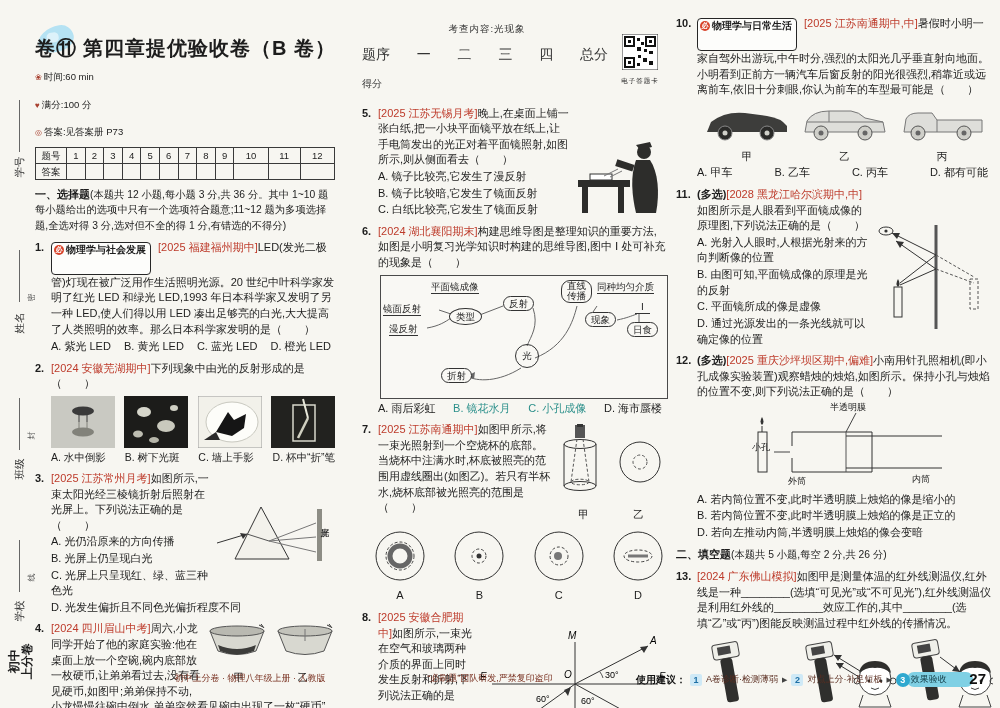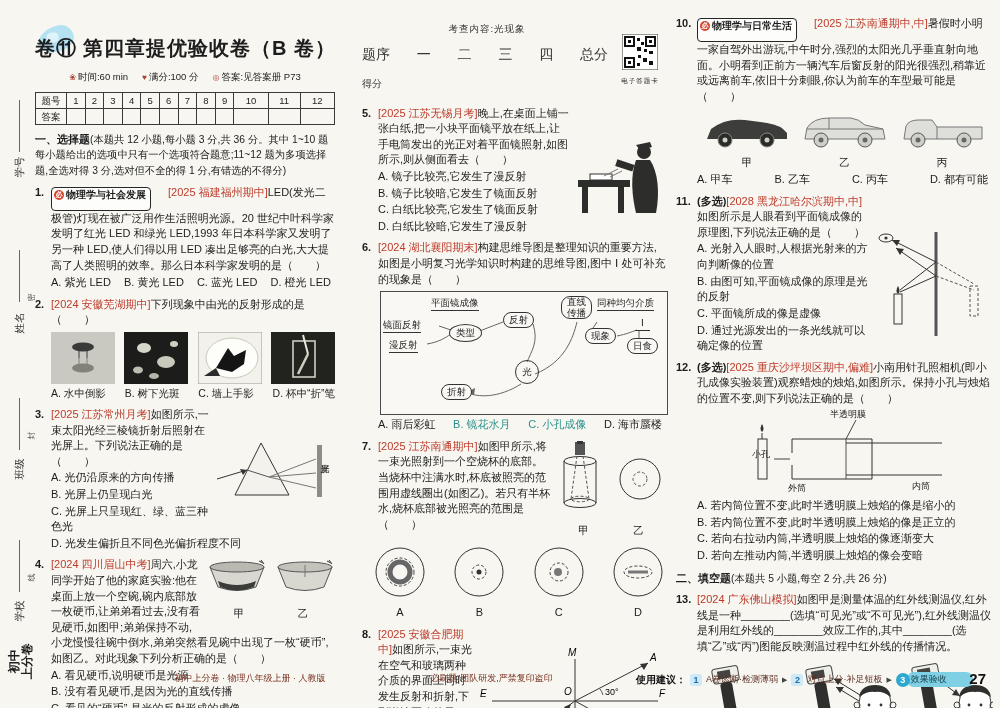--- a/index.html
+++ b/index.html
@@ -5,36 +5,36 @@
   html,body{margin:0;padding:0;background:#d9d7d0;}
   .page{position:relative;width:1000px;height:708px;background:#f7f6f1;overflow:hidden;
         font-family:"Liberation Sans","DejaVu Sans",sans-serif;color:#1d1d1d;}
   .col{position:absolute;font-size:11px;line-height:1.42;}
   #col1{left:35px;top:34px;width:300px;}
   #col2{left:362px;top:22px;width:304px;}
   #col3{left:676px;top:16px;width:316px;}
   
   .paper-title{text-align:center;font-size:20px;font-weight:bold;letter-spacing:1px;white-space:nowrap;}
   .paper-title .vol{margin-right:6px;}
-  .meta{display:flex;justify-content:center;gap:14px;font-size:9.5px;margin-top:8px;color:#222;}
+  .meta{display:flex;justify-content:center;gap:14px;font-size:9.5px;margin-top:8px;color:#222;flex-direction:column;}
   .meta i{font-style:normal;color:#a8402f;margin-right:2px;font-size:8px;}
   table.agrid{border-collapse:collapse;width:100%;margin-top:8px;}
   table.agrid td{border:1px solid #3a3a3a;height:15px;text-align:center;font-size:9.5px;padding:0;}
   table.agrid td.c0{width:30px;}
   .sec{margin-top:7px;}
   .sec b{font-size:11px;}
   .sec .note{font-size:10.3px;color:#222;}
   
   .q{position:relative;margin-top:6px;padding-left:16px;}
   .q.wide{padding-left:21px;}
   .qno{position:absolute;left:0;top:0;font-weight:bold;}
   .cite{color:#bd3a2a;}
   .multi{font-weight:bold;}
   .badge{display:inline-flex;align-items:center;gap:2px;border:1.2px solid #262626;border-radius:4px;
-         padding:0 4px 8px 2px;font-weight:bold;font-size:10px;background:#fdfdfb;vertical-align:-1px;margin-right:14px;text-align:center;}
+         padding:0 4px 17px 2px;font-weight:bold;font-size:10px;background:#fdfdfb;vertical-align:-1px;margin-right:4px;text-align:center;}
   .badge .bicon{width:10px;height:10px;border-radius:50%;background:#d8432a;color:#fff;font-size:7px;
          display:inline-flex;align-items:center;justify-content:center;font-weight:bold;}
   .opts4{display:flex;justify-content:space-between;margin-top:2px;padding-right:4px;}
   .optlist div{margin-top:1px;}
   .figr{float:right;margin:2px 0 2px 5px;}
   .caps{display:flex;justify-content:space-between;font-size:10.5px;margin-top:2px;}
   .thumbs{display:flex;justify-content:space-between;margin-top:4px;}
   .figlabels{display:flex;font-size:10.5px;}
   
   .scope{text-align:center;width:250px;font-size:9.5px;color:#333;letter-spacing:1px;}
@@ -299,21 +299,20 @@
         <path d="M62,24 C56,40 58,60 62,77 L82,77 C86,56 84,36 76,24 Z" fill="#2d2d2b"></path>
         <rect x="42" y="26" width="18" height="7" fill="#2d2d2b" transform="rotate(18 51 29)"></rect>
         <line x1="44" y1="33" x2="30" y2="40" stroke="#777"></line>
           <line x1="48" y1="35" x2="36" y2="41" stroke="#777"></line>
       </svg>
       <span class="cite">[2025 江苏无锡月考]</span><span>晚上,在桌面上铺一张白纸,把一小块平面镜平放在纸上,让手电筒发出的光正对着平面镜照射,如图所示,则从侧面看去</span><span>（　　）</span>
       <div class="optlist">
         <div>A. 镜子比较亮,它发生了漫反射</div>
         <div>B. 镜子比较暗,它发生了镜面反射</div>
         <div>C. 白纸比较亮,它发生了镜面反射</div>
-        <div>D. 白纸比较暗,它发生了漫反射</div>
       </div>
     </div>
 
     <div class="q">
       <span class="qno">6.</span>
       <span class="cite">[2024 湖北襄阳期末]</span><span>构建思维导图是整理知识的重要方法,如图是小明复习光学知识时构建的思维导图,图中 Ⅰ 处可补充的现象是</span><span>（　　）</span>
       <div class="mindmap">
         <svg width="286" height="122">
           <path d="M96,40 L122,30" stroke="#666" fill="none"></path>
           <path d="M58,34 L70,38" stroke="#666" fill="none"></path>
@@ -535,21 +534,20 @@
             <line x1="116" y1="68" x2="212" y2="68" stroke="#333"></line>
           <text x="40" y="50" font-size="9" fill="#222" text-anchor="end">小孔</text>
           <line x1="44" y1="52" x2="60" y2="52" stroke="#444"></line>
           <text x="58" y="84" font-size="9" fill="#222">外筒</text>
           <text x="182" y="82" font-size="9" fill="#222">内筒</text>
         </svg>
       </div>
       <div class="optlist">
         <div>A. 若内筒位置不变,此时半透明膜上烛焰的像是缩小的</div>
         <div>B. 若内筒位置不变,此时半透明膜上烛焰的像是正立的</div>
-        <div>C. 若向右拉动内筒,半透明膜上烛焰的像逐渐变大</div>
         <div>D. 若向左推动内筒,半透明膜上烛焰的像会变暗</div>
       </div>
     </div>
 
     <div class="sec">
       <b>二、填空题</b><span class="note">(本题共 5 小题,每空 2 分,共 26 分)</span>
     </div>
 
     <div class="q wide">
       <span class="qno">13.</span>

